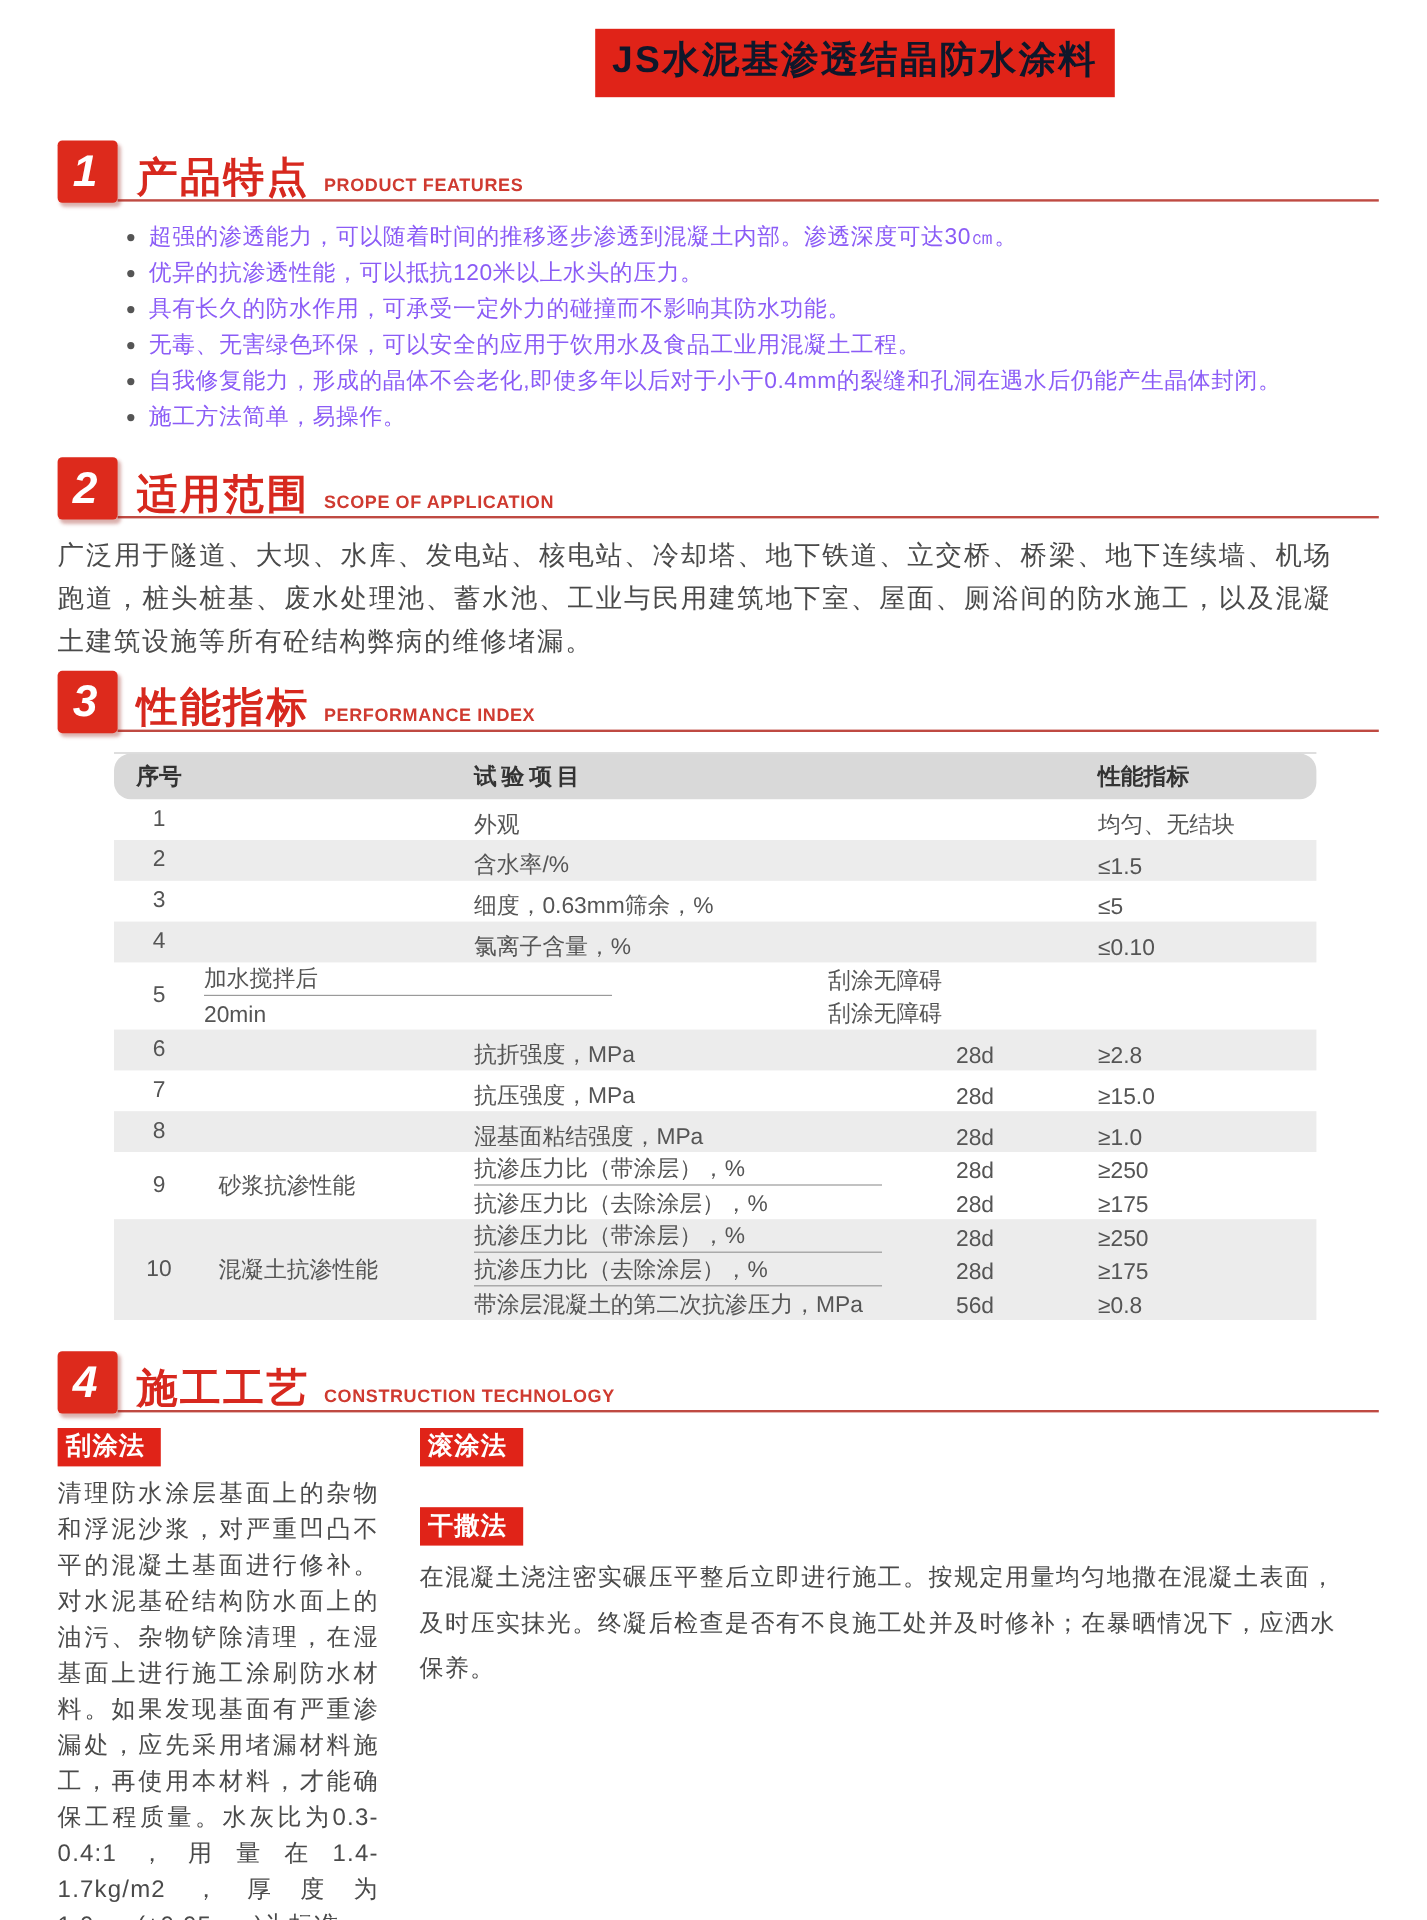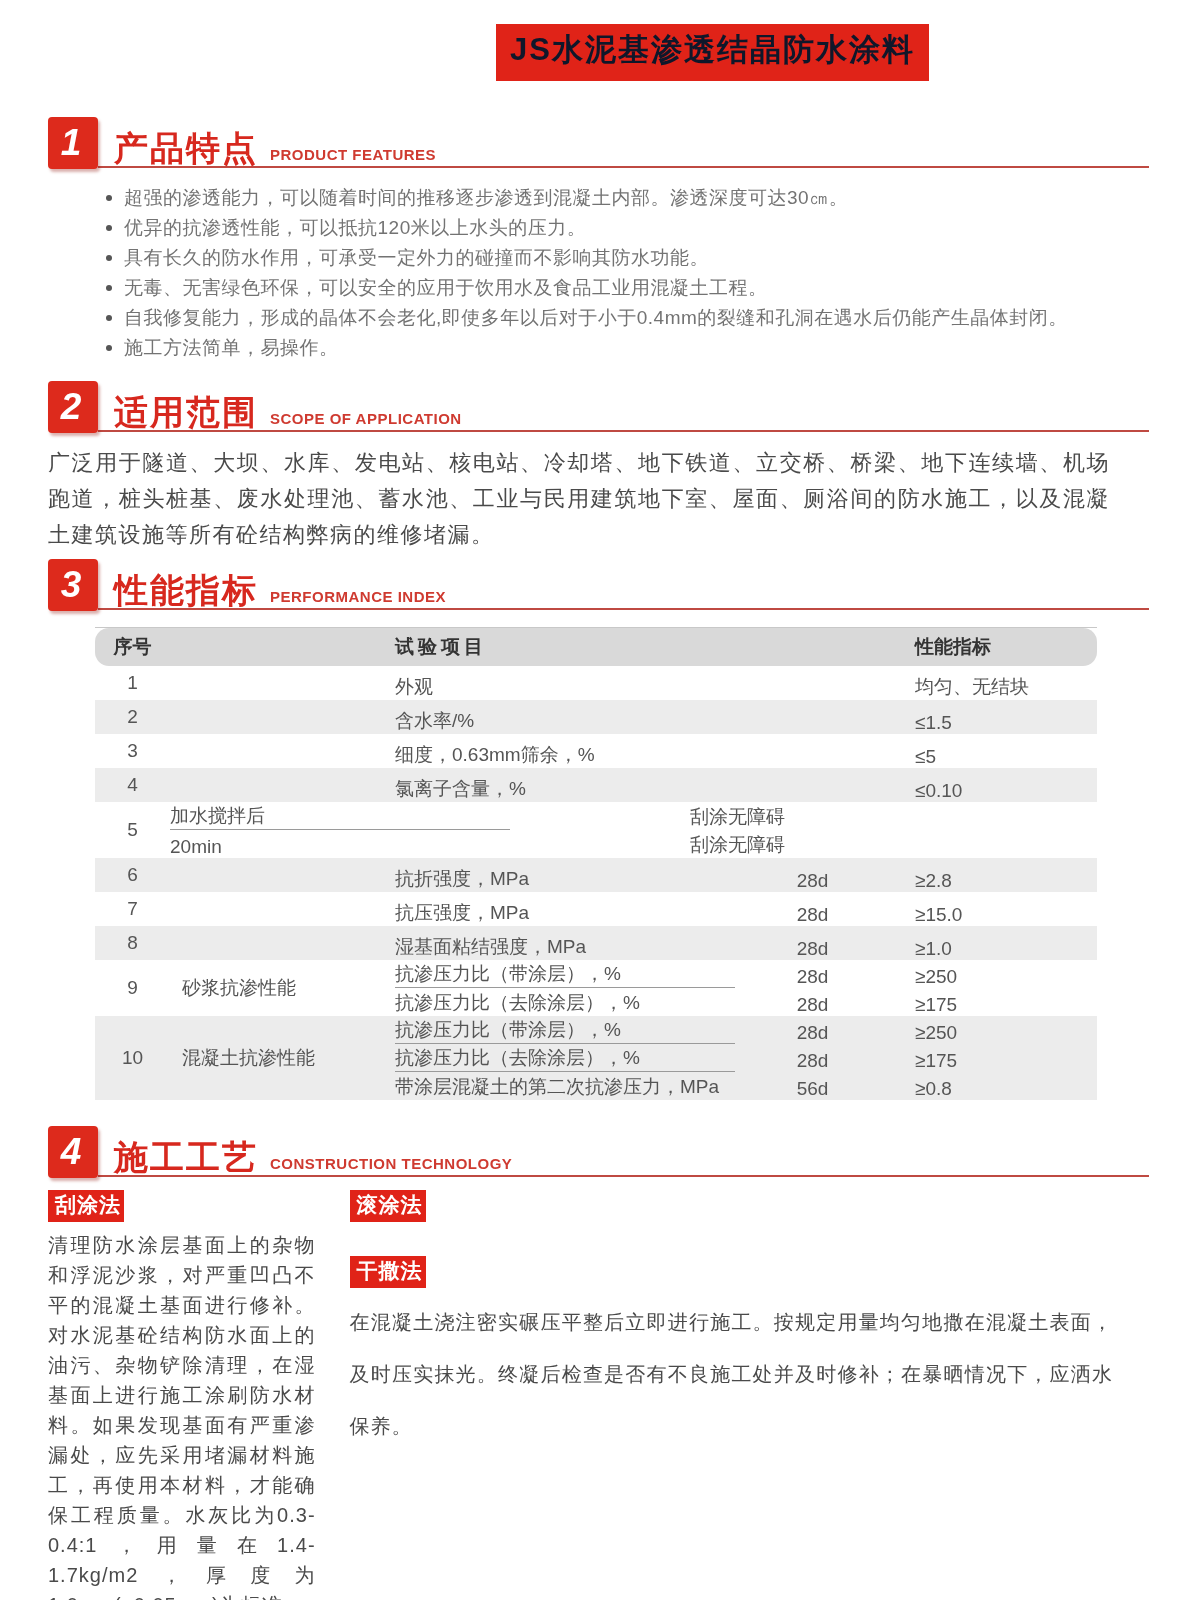--- a/index.html
+++ b/index.html
@@ -39,21 +39,21 @@
   .sec-title { color:#d7281e; font-size:34px; font-weight:bold; letter-spacing:2px; line-height:1; }
   .sec-sub { color:#cf3a30; font-size:15px; font-weight:bold; margin-left:12px; letter-spacing:0.5px; line-height:1; padding-bottom:3px; }
 
   .mt-s1 { margin-top:36px; }
   .mt-s2 { margin-top:18px; }
   .mt-s3 { margin-top:6px; }
   .mt-s4 { margin-top:26px; }
 
   
   .features { list-style:none; margin:12px 0 0 58px; }
-  .features li { display:flex; align-items:flex-start; line-height:30px; font-size:19px; color:#737373; letter-spacing:0.5px; }
+  .features li { display:flex; align-items:flex-start; line-height:30px; font-size:19px; color:#8b5cf6; letter-spacing:0.5px; }
   .features .dot { flex:0 0 6px; width:6px; height:6px; border-radius:50%; background:#555; margin:12px 12px 0 0; }
 
   
   .scope-text {
     margin-top:10px; width:1062px;
     font-size:22px; line-height:36px; letter-spacing:1.5px;
     text-align:justify; color:#4a4a4a;
   }
 
   
@@ -72,28 +72,28 @@
   .t-item:not(:last-child) .t-name { border-bottom:1px solid #9a9a9a; }
   .t-head .t-name { letter-spacing:4px; }
 
   
   .cols { display:flex; margin-top:10px; }
   .col-left { width:552px; margin-right:34px; }
   .col-right { flex:1 1 auto; padding-right:36px; }
   .method-badge {
     display:inline-block; background:#e02318; color:#ffffff;
     font-size:21px; font-weight:bold; letter-spacing:1px;
-    padding:1px 3px 3px 7px;
+    padding:1px 13px 3px 7px;
   }
   .method-text-left {
     margin-top:8px; font-size:20px; line-height:30px;
     text-align:justify; letter-spacing:1px; color:#4a4a4a;
   }
   .method-text-right {
-    margin-top:8px; font-size:20px; line-height:52px;
+    margin-top:8px; font-size:20px; line-height:38px;
     text-align:justify; letter-spacing:1px; color:#4a4a4a;
   }
   .badge-gap { height:34px; }
 </style>
 </head>
 <body>
 
 <div class="content">
 
   <div class="banner-row">

